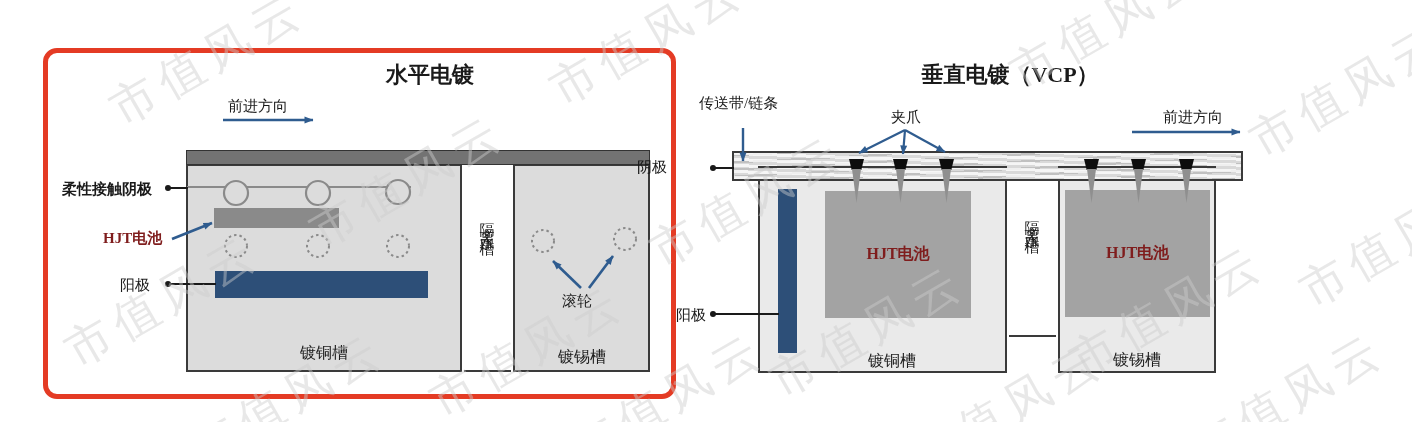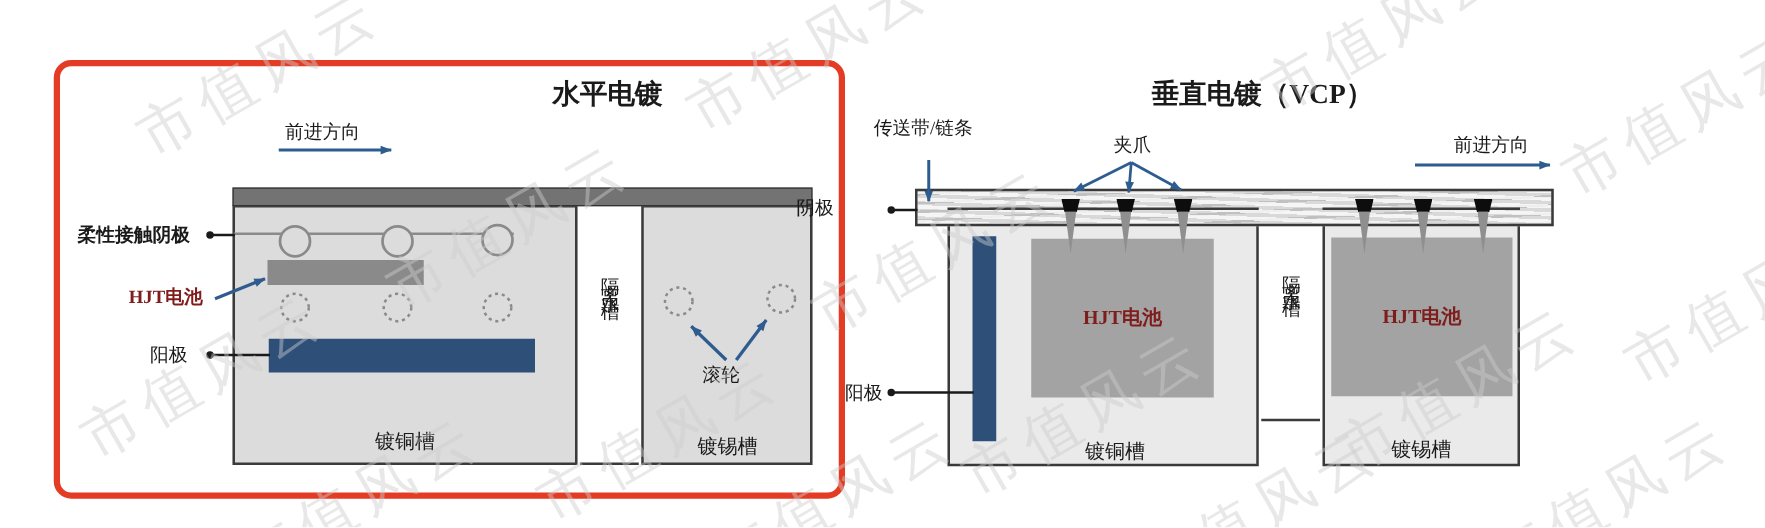--- a/index.html
+++ b/index.html
@@ -21,21 +21,21 @@
       transform:rotate(-30deg);white-space:nowrap;z-index:6;pointer-events:none;}
   svg.overlay{position:absolute;left:0;top:0;z-index:3;}
 </style>
 </head>
 <body>
 
 <div id="stage">
 
   <div class="abs" style="left:43px;top:48px;width:633px;height:351px;border:5px solid #e43b24;border-radius:14px;box-sizing:border-box;z-index:0;"></div>
 
-  <div class="abs ttl" style="left:330px;top:60px;width:200px;text-align:right;">水平电镀</div>
+  <div class="abs ttl" style="left:330px;top:60px;width:200px;">水平电镀</div>
 
   <div class="abs lbl" style="left:228px;top:97px;">前进方向</div>
 
   <div class="abs" style="left:186px;top:150px;width:464px;height:15px;background:#737373;border:1px solid #333;box-sizing:border-box;z-index:2;"></div>
 
   <div class="abs tank" style="left:186px;top:164px;width:276px;height:208px;background:#dcdcdc;"></div>
 
   <div class="abs" style="left:464px;top:165px;width:47px;height:205px;background:#ffffff;border-bottom:2px solid #3a3a3a;z-index:1;"></div>
 
   <div class="abs tank" style="left:513px;top:164px;width:137px;height:208px;background:#dcdcdc;"></div>

